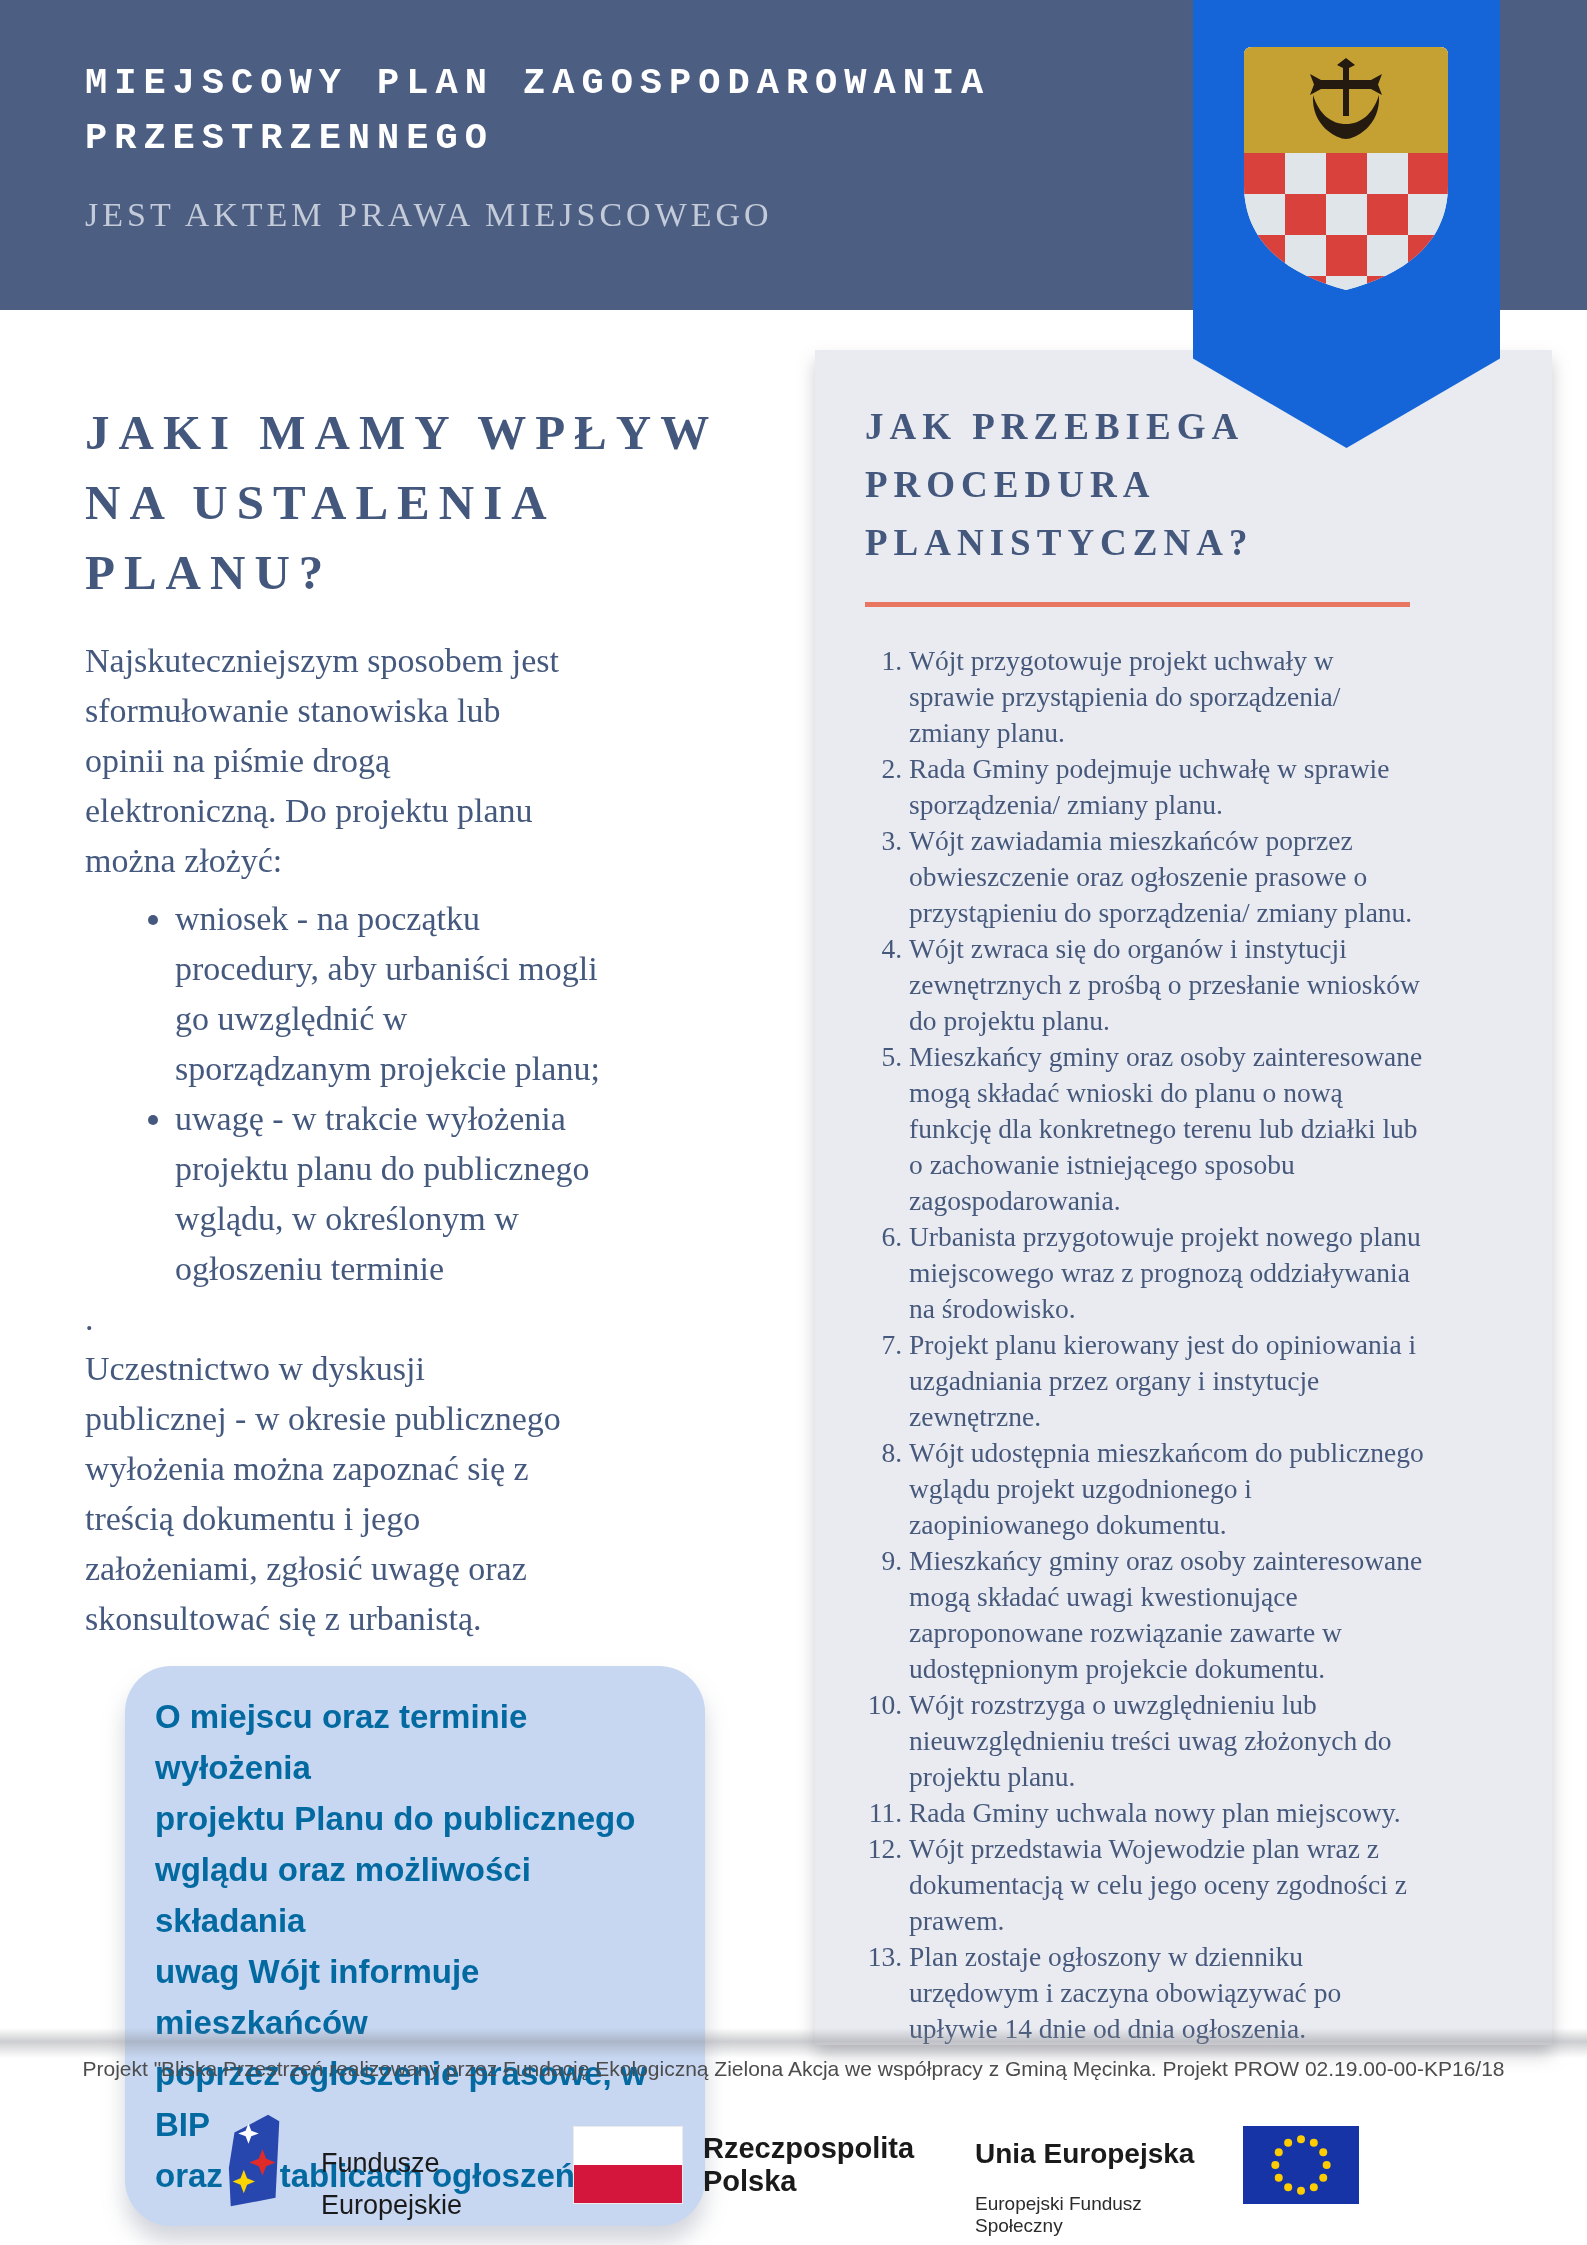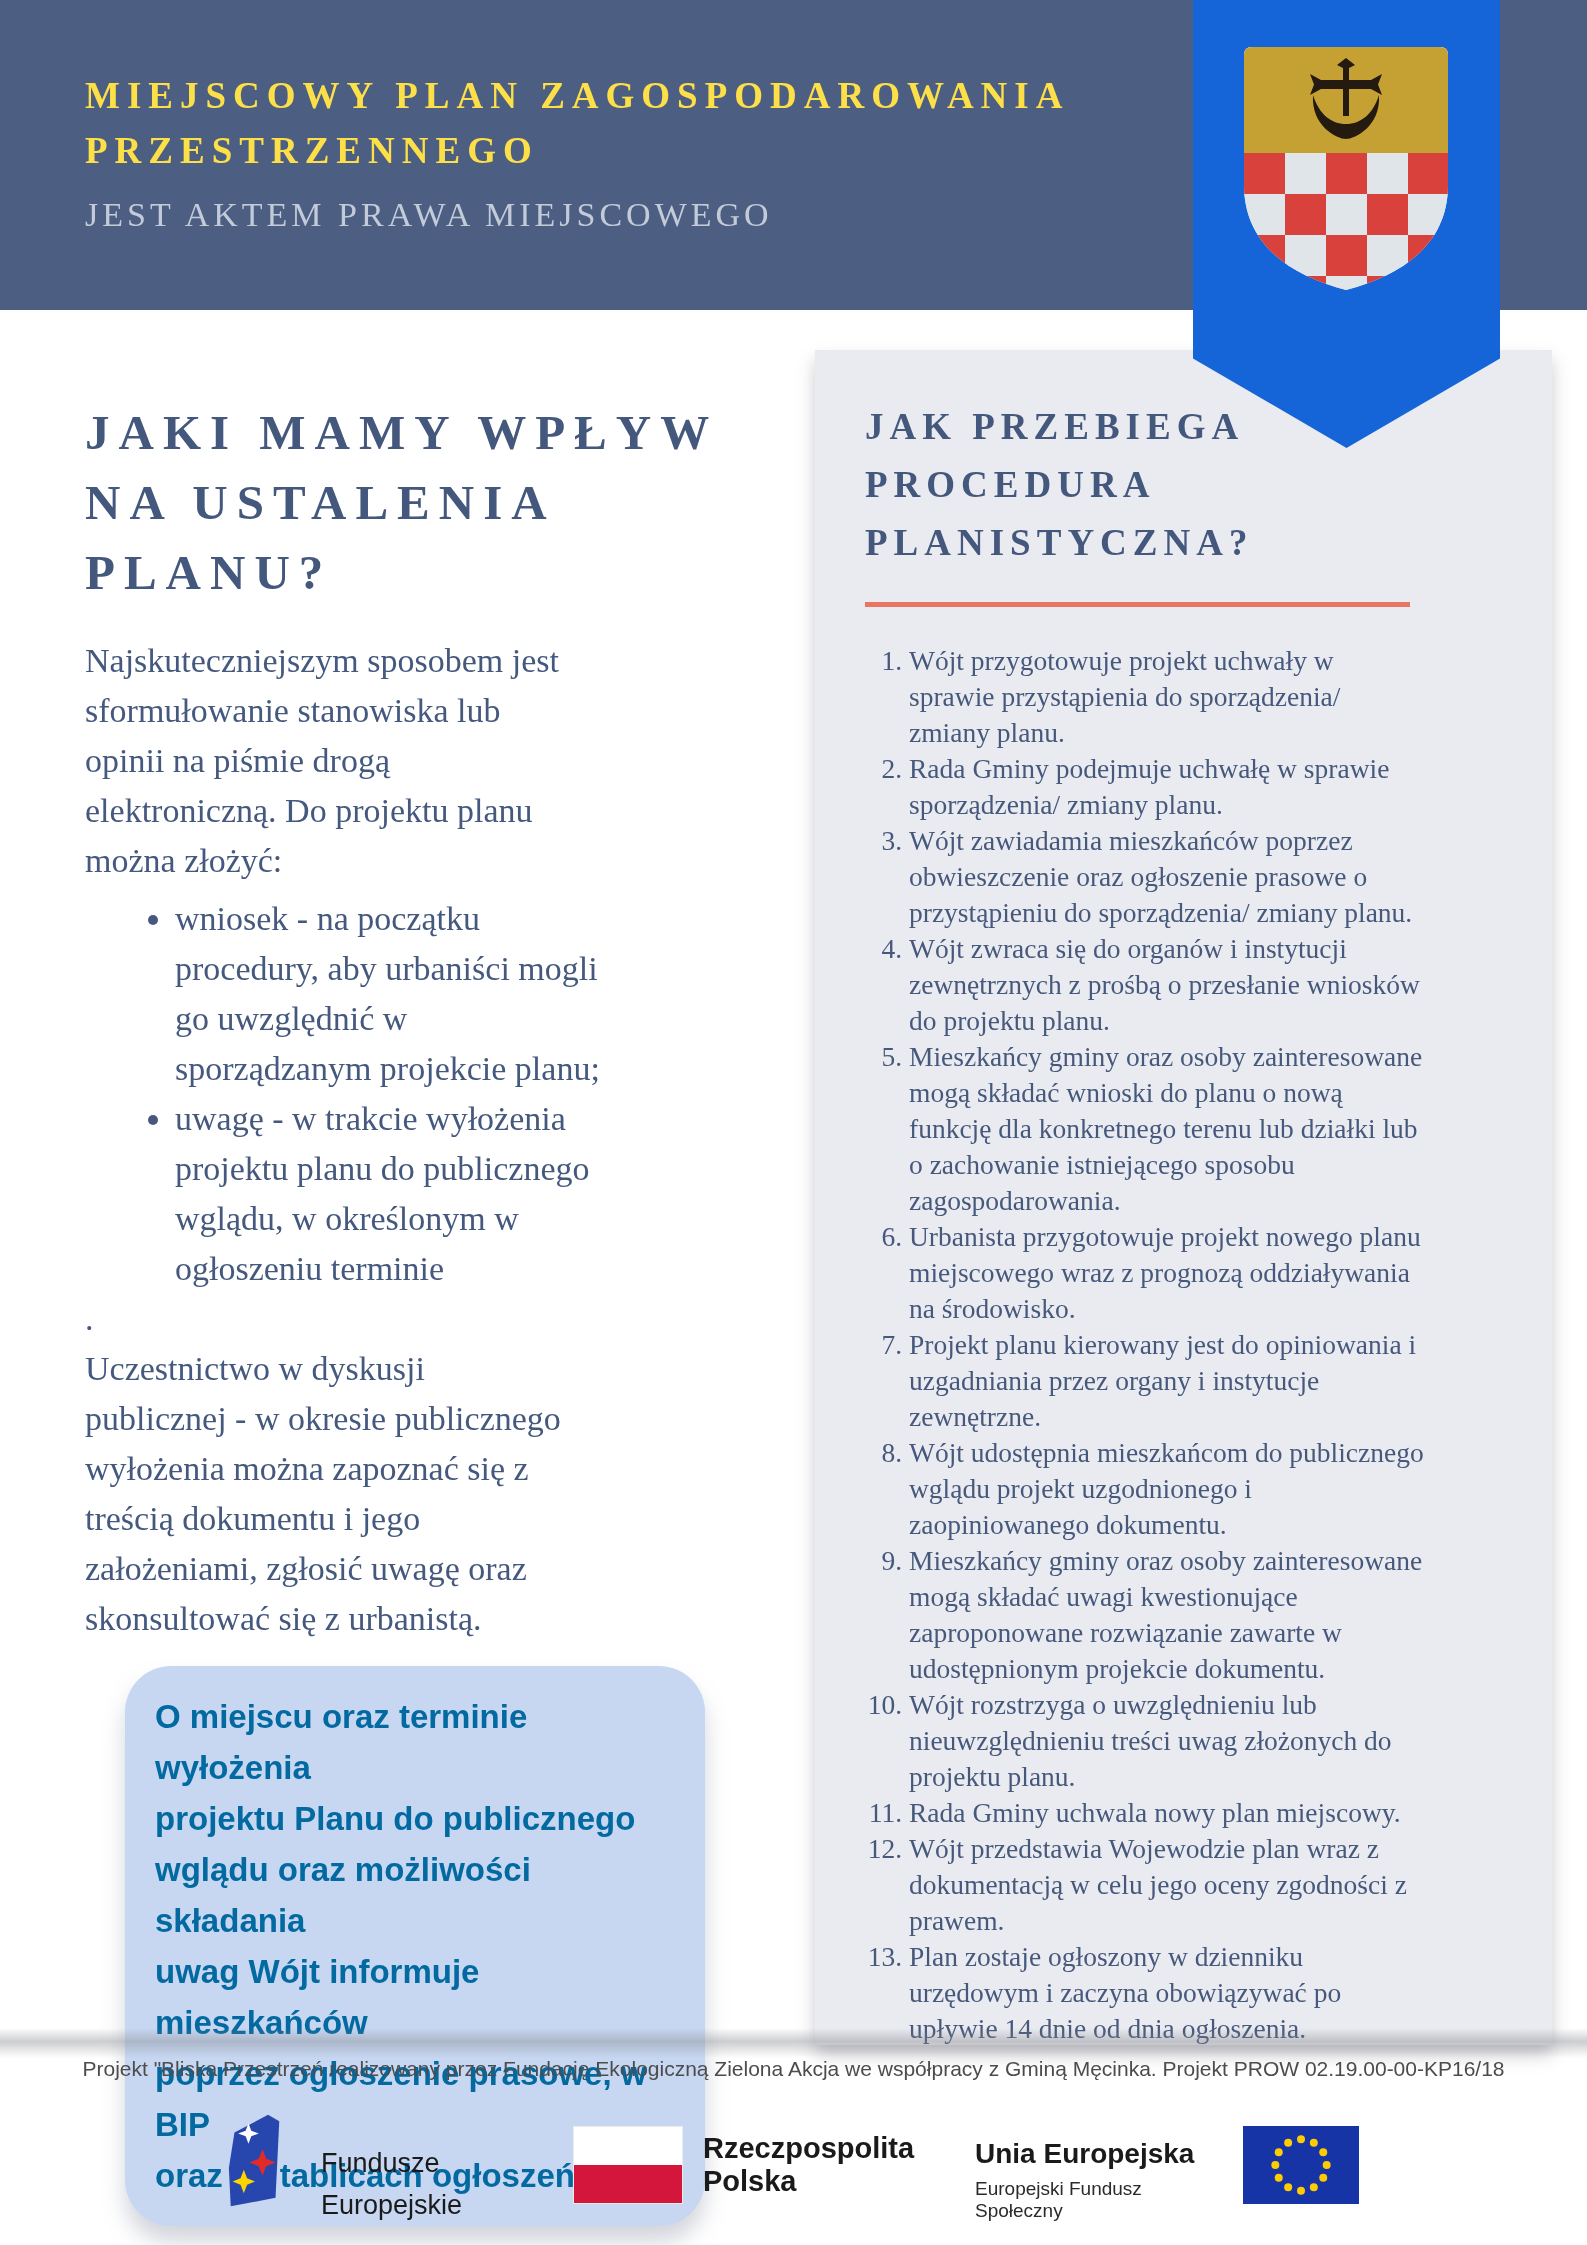--- a/index.html
+++ b/index.html
@@ -3,23 +3,23 @@
 <meta charset="utf-8">
 <style>
   html,body{margin:0;padding:0;}
   body{
     width:1587px;height:2245px;position:relative;overflow:hidden;
     background:#ffffff;font-family:"Liberation Serif",serif;
   }
   
   .band{position:absolute;left:0;top:0;width:1587px;height:310px;background:#4d5e83;}
   .band-title{
-    position:absolute;left:85px;top:68px;margin:0;
+    position:absolute;left:85px;top:56px;margin:0;
     font-size:37px;line-height:55px;font-weight:bold;letter-spacing:7px;
-    color:#fde047;white-space:pre-line;
+    color:#ffffff;white-space:pre-line;font-family:Liberation Mono, monospace;
   }
   .band-sub{
     position:absolute;left:85px;top:196px;margin:0;
     font-size:34px;letter-spacing:4px;font-weight:normal;color:#c3cbd9;white-space:pre-line;
   }
   
   .ribbon{
     position:absolute;left:1193px;top:0;width:307px;height:448px;background:#1565d8;
     clip-path:polygon(0 0,100% 0,100% 80%,50% 100%,0 80%);z-index:6;
   }
@@ -77,21 +77,21 @@
   .fe-icon{position:absolute;left:227px;top:12px;width:56px;height:98px;}
   .fe-text{position:absolute;left:305px;top:26px;}
   .fe-title{margin:16px;font-size:27px;line-height:42px;font-weight:normal;white-space:pre-line;}
   .fe-sub{margin:8px 0 0;font-size:19px;color:#2b2b2b;}
   .pl-flag{position:absolute;left:573px;top:26px;width:110px;height:78px;border:1px solid #ececec;box-sizing:border-box;}
   .pl-flag .white{height:50%;background:#ffffff;}
   .pl-flag .red{height:50%;background:#d4163c;}
   .pl-text{position:absolute;left:703px;top:32px;margin:0;font-size:29px;line-height:33px;font-weight:bold;white-space:pre-line;}
   .eu-text{position:absolute;left:975px;top:38px;width:252px;text-align:left;}
   .eu-title{margin:0;font-size:28px;font-weight:bold;}
-  .eu-sub{margin:8px 0 0;font-size:19px;color:#2b2b2b;}
+  .eu-sub{margin:23px 0 0;font-size:19px;color:#2b2b2b;}
   .eu-flag{position:absolute;left:1243px;top:26px;width:116px;height:78px;background:#1734a6;}
 </style>
 </head>
 <body>
 
 <header class="band">
   <h1 class="band-title">MIEJSCOWY PLAN ZAGOSPODAROWANIA
 PRZESTRZENNEGO</h1>
   <p class="band-sub">JEST AKTEM PRAWA MIEJSCOWEGO</p>
 </header>

